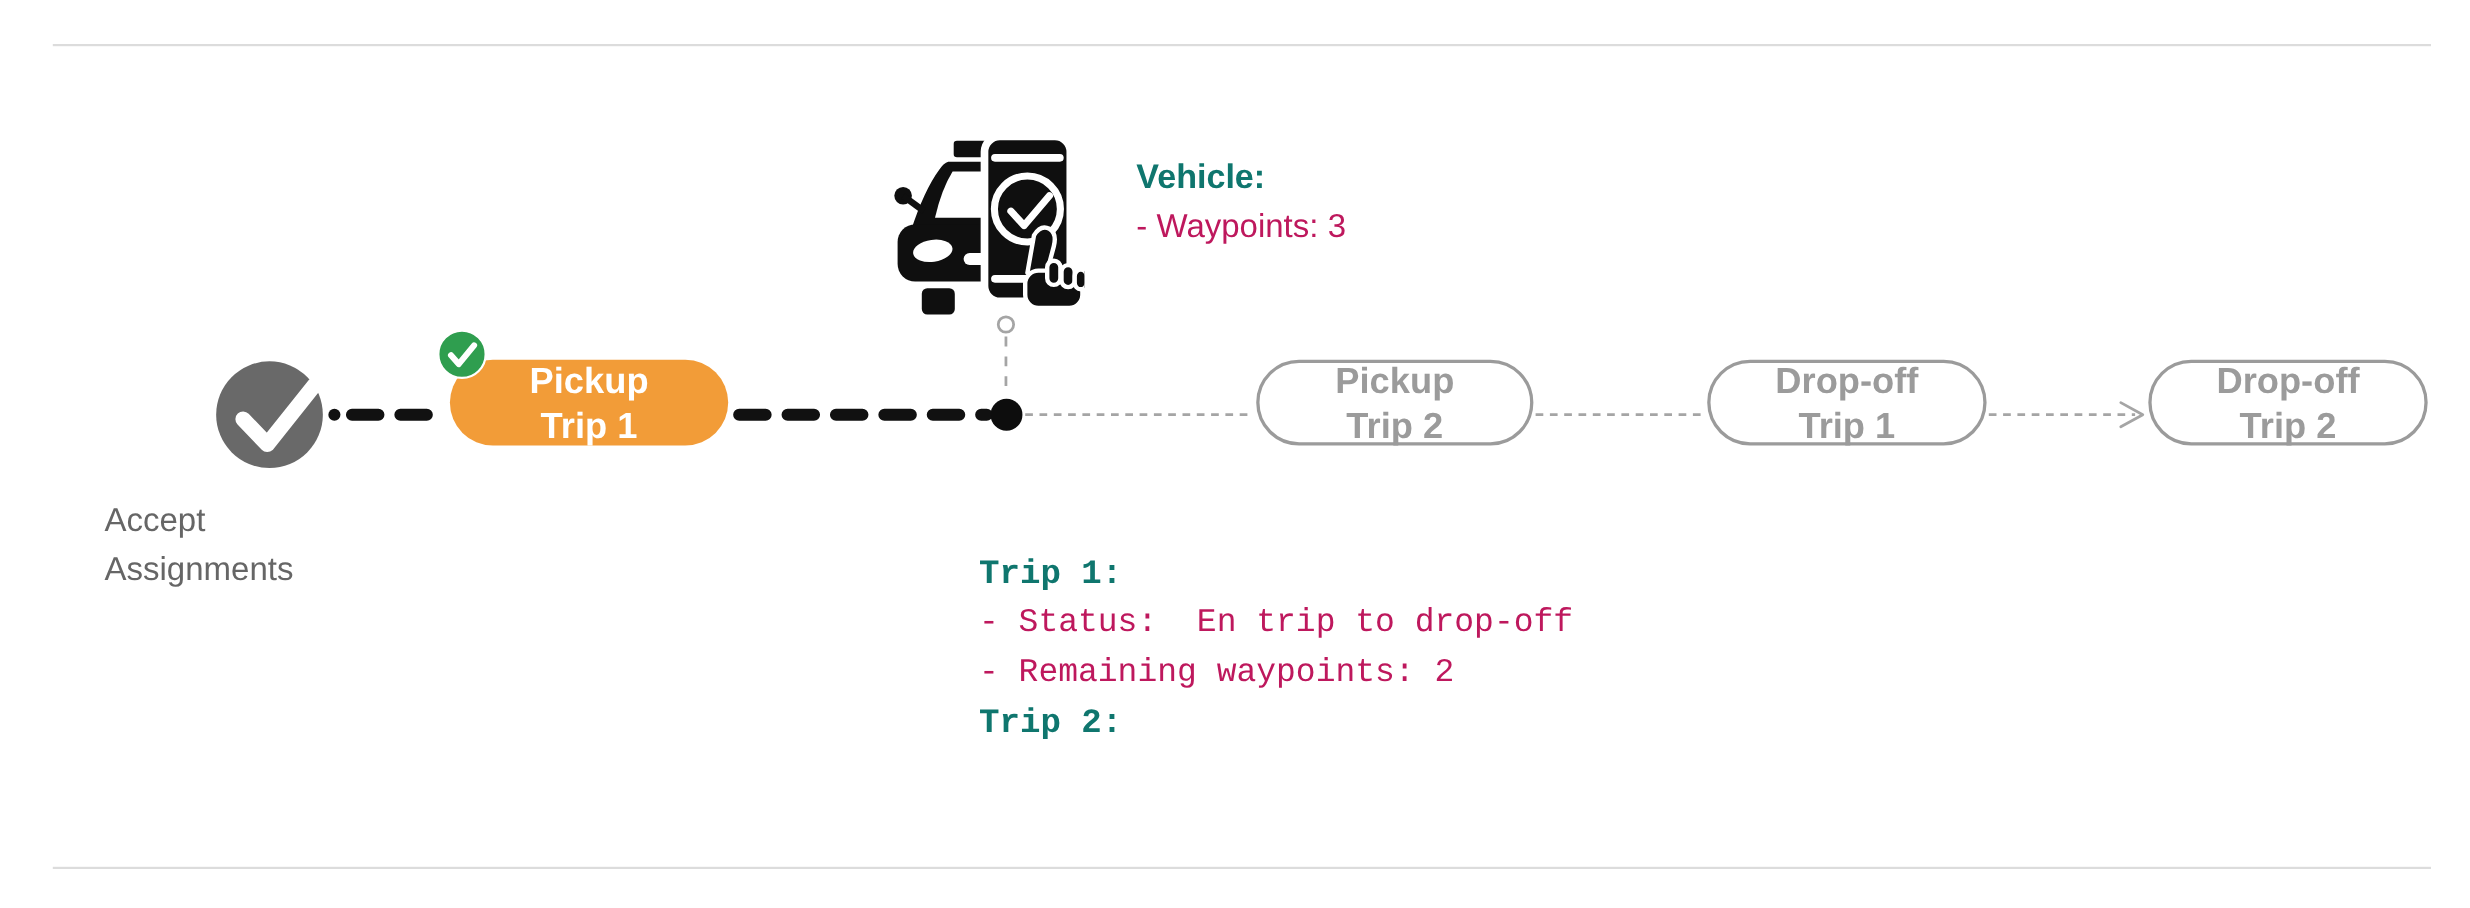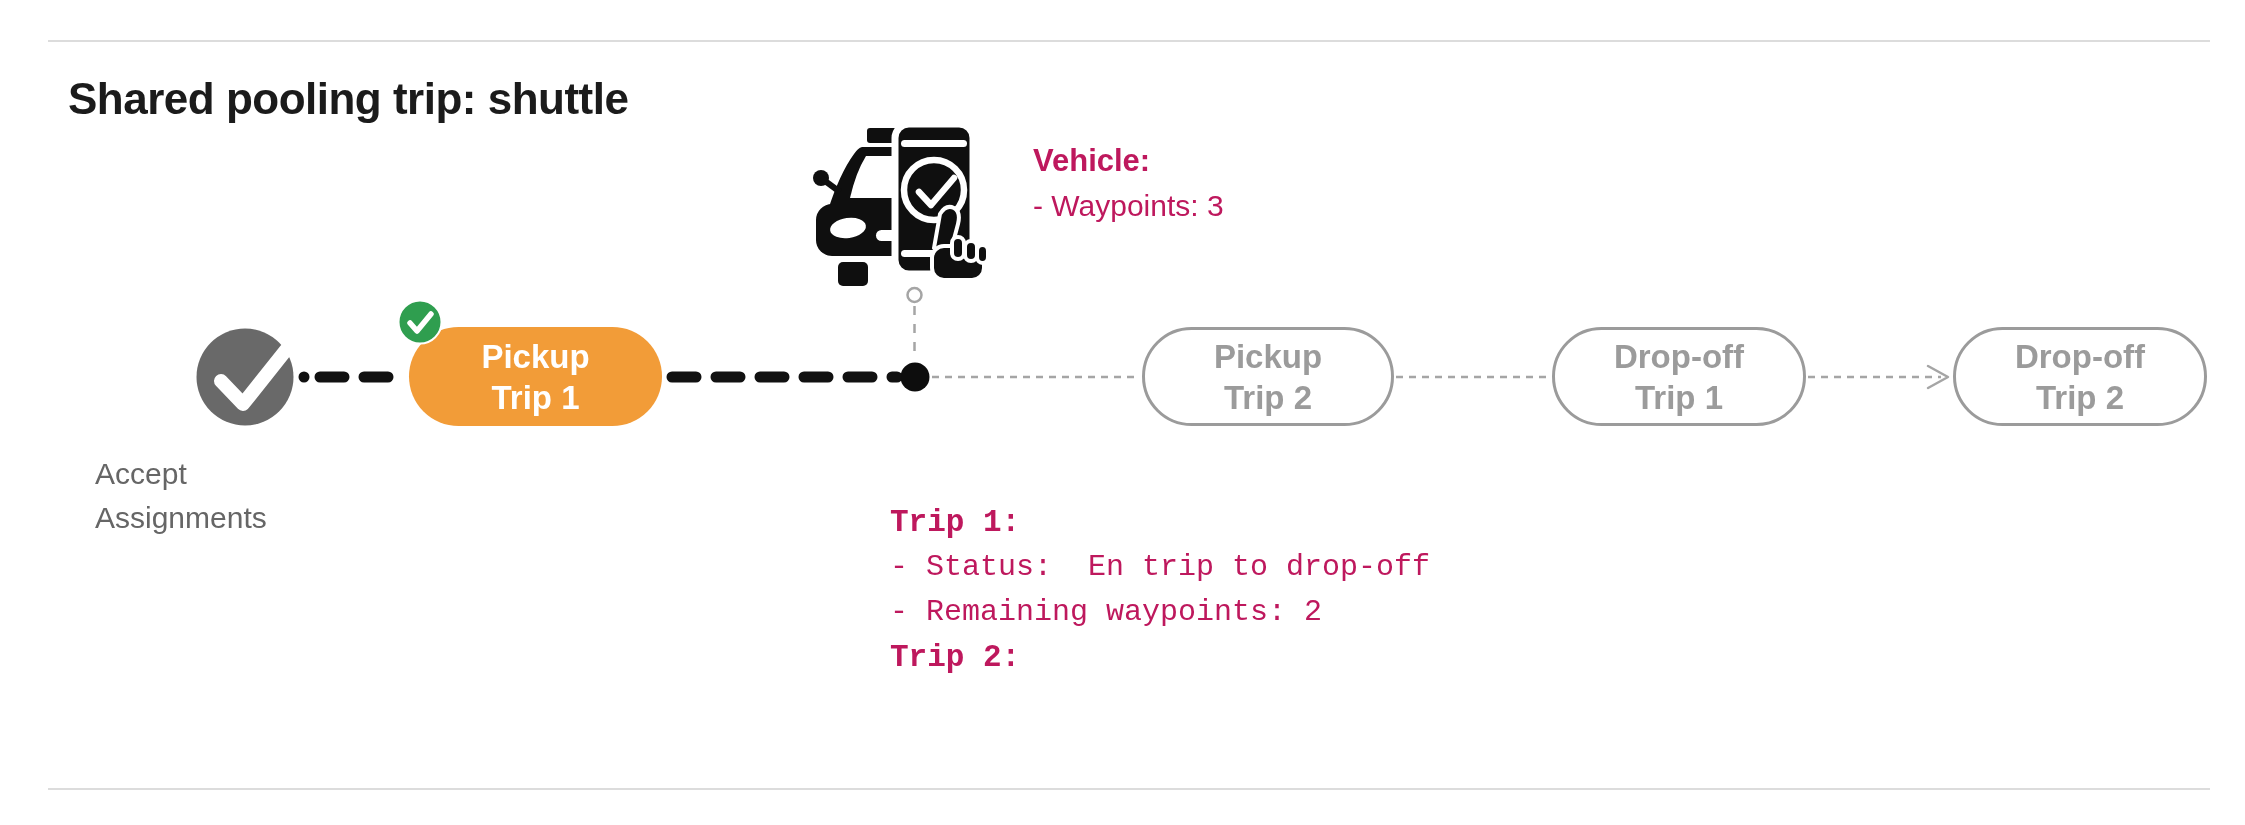--- a/index.html
+++ b/index.html
@@ -19,47 +19,46 @@
     white-space:pre;
   }
   .lines-svg{position:absolute;left:0;top:0;width:2245px;height:825px;}
   .node-accept-svg{position:absolute;left:194px;top:326px;width:102px;height:102px;}
   .accept-label{
     position:absolute;left:95px;top:452px;width:302px;
     font-size:30px;line-height:44px;color:#666;
     white-space:pre-line;
   }
   .pill{
-    position:absolute;top:327px;height:99px;
+    position:absolute;top:327px;height:78px;
     border-radius:60px;
     display:flex;align-items:center;justify-content:center;
     text-align:center;font-weight:700;font-size:33px;line-height:41px;
     white-space:pre-line;box-sizing:border-box;
   }
   .pill.active{left:409px;width:253px;background:#F29C38;color:#ffffff;}
   .pill.pending{border:3px solid #9B9B9B;color:#9B9B9B;background:#fff;}
   .pill.p2{left:1142px;width:252px;}
   .pill.d1{left:1552px;width:254px;}
   .pill.d2{left:1953px;width:254px;}
   .badge-svg{position:absolute;left:397px;top:299px;width:46px;height:46px;}
   .vehicle-icon-svg{position:absolute;left:810px;top:118px;width:176px;height:176px;}
   .vehicle-info{position:absolute;left:1033px;top:138px;}
-  .info-title{font-size:31px;font-weight:700;color:#be185d;line-height:45px;white-space:pre;}
+  .info-title{font-size:31px;font-weight:700;color:#0f766e;line-height:45px;white-space:pre;}
   .info-line{font-size:30px;color:#be185d;line-height:45px;white-space:pre;}
   .trip-info{position:absolute;left:890px;top:500px;font-family:Liberation Mono, monospace;}
 </style>
 </head>
 <body>
 
 <div class="page">
 
   <div class="rule top"></div>
   <div class="rule bottom"></div>
 
-  <div class="title">Shared pooling trip: shuttle</div>
 
   <svg class="lines-svg" viewBox="0 0 2245 825">
 
     <circle cx="304" cy="377" r="5.5" fill="#111"></circle>
     <line x1="320" y1="377" x2="403" y2="377" stroke="#111" stroke-width="11" stroke-linecap="round" stroke-dasharray="24 20"></line>
 
     <line x1="672" y1="377" x2="897" y2="377" stroke="#111" stroke-width="11" stroke-linecap="round" stroke-dasharray="24 20"></line>
 
     <line x1="932" y1="377" x2="1140" y2="377" stroke="#A5A5A5" stroke-width="2.5" stroke-dasharray="7 6"></line>
 

